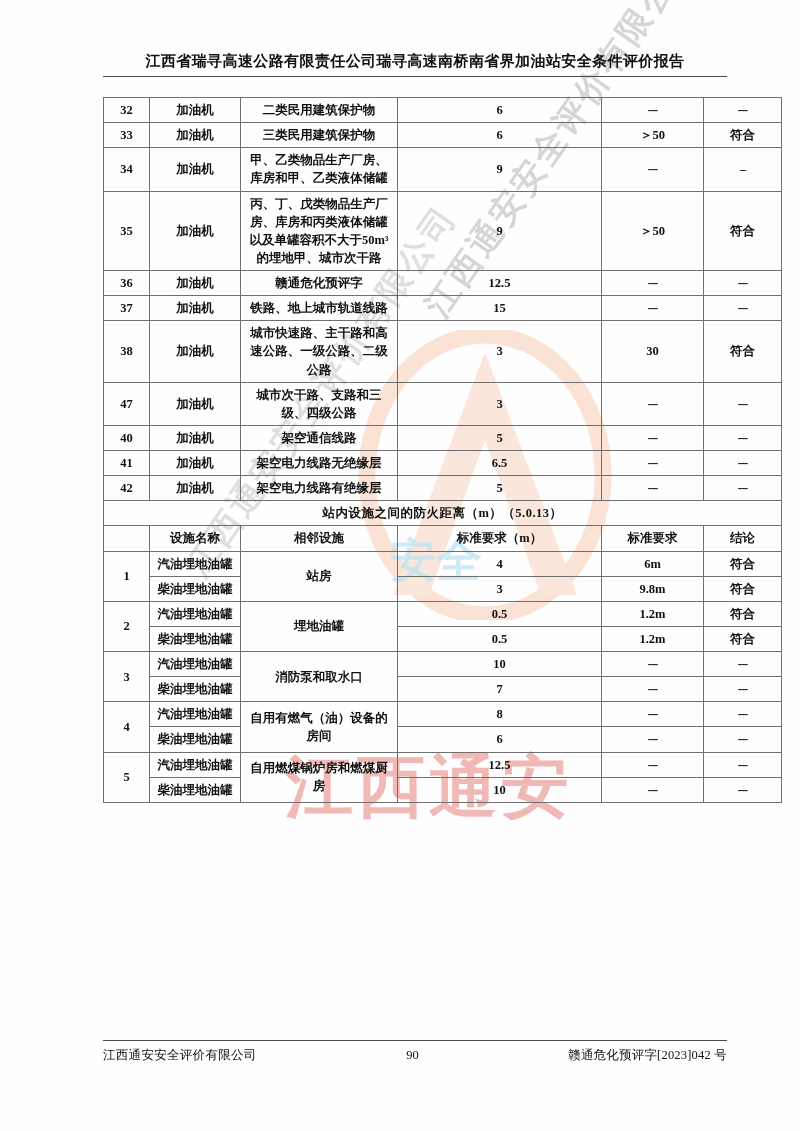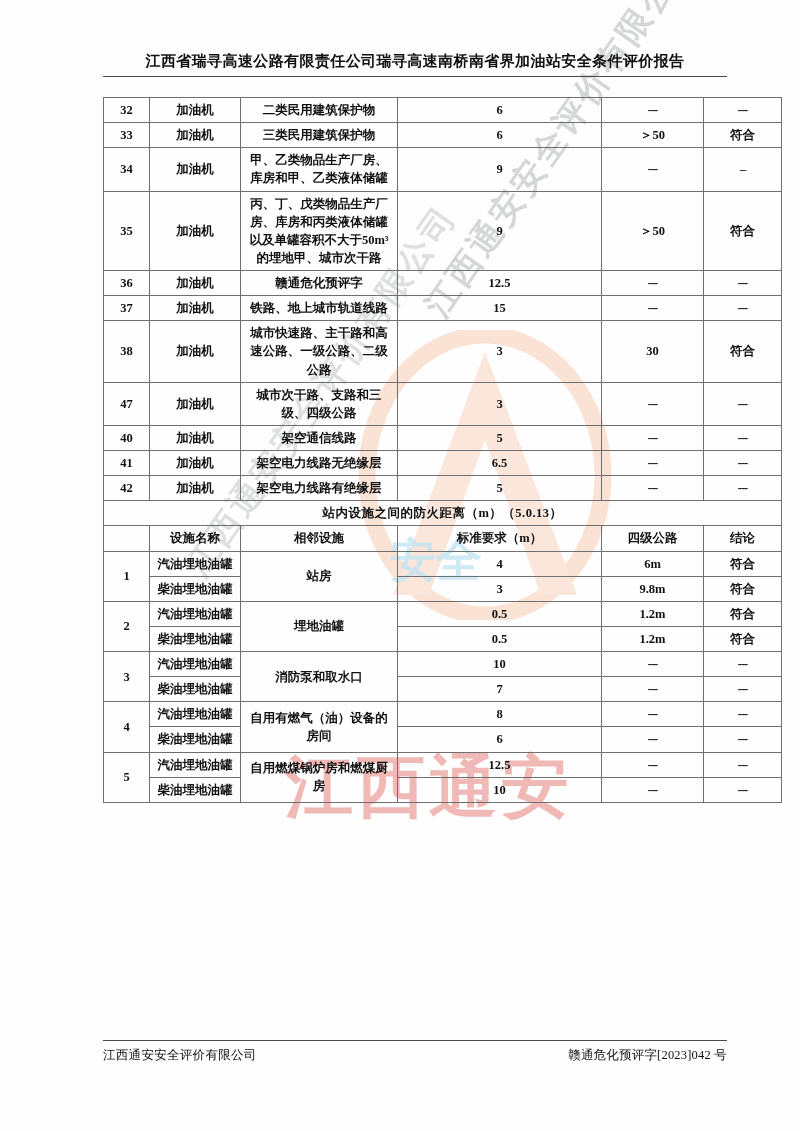--- a/index.html
+++ b/index.html
@@ -323,21 +323,21 @@
 
         <tr>
           <td class="section-title" colspan="6">站内设施之间的防火距离（m）（5.0.13）</td>
         </tr>
 
         <tr>
           <td class="s-num blankcell"></td>
           <td class="s-fac colhead">设施名称</td>
           <td class="s-adj colhead">相邻设施</td>
           <td class="s-std colhead">标准要求（m）</td>
-          <td class="s-rec colhead">四级公路</td>
+          <td class="s-rec colhead">标准要求</td>
           <td class="s-con colhead">结论</td>
         </tr>
 
         <tr>
           <td class="s-num" rowspan="2">1</td>
           <td class="s-fac">汽油埋地油罐</td>
           <td class="s-adj" rowspan="2">站房</td>
           <td class="s-std">4</td>
           <td class="s-rec">6m</td>
           <td class="s-con">符合</td>
@@ -410,17 +410,18 @@
         </tr>
 
       </tbody>
     </table>
   </div>
 
   <div class="doc-footer">
     <div class="ft-rule"></div>
     <div class="ft-row">
       <span class="ft-left">江西通安安全评价有限公司</span>
+      <span class="ft-mid">90</span>
       <span class="ft-right">赣通危化预评字[2023]042 号</span>
     </div>
   </div>
 
 </div>
 
 </body></html>

